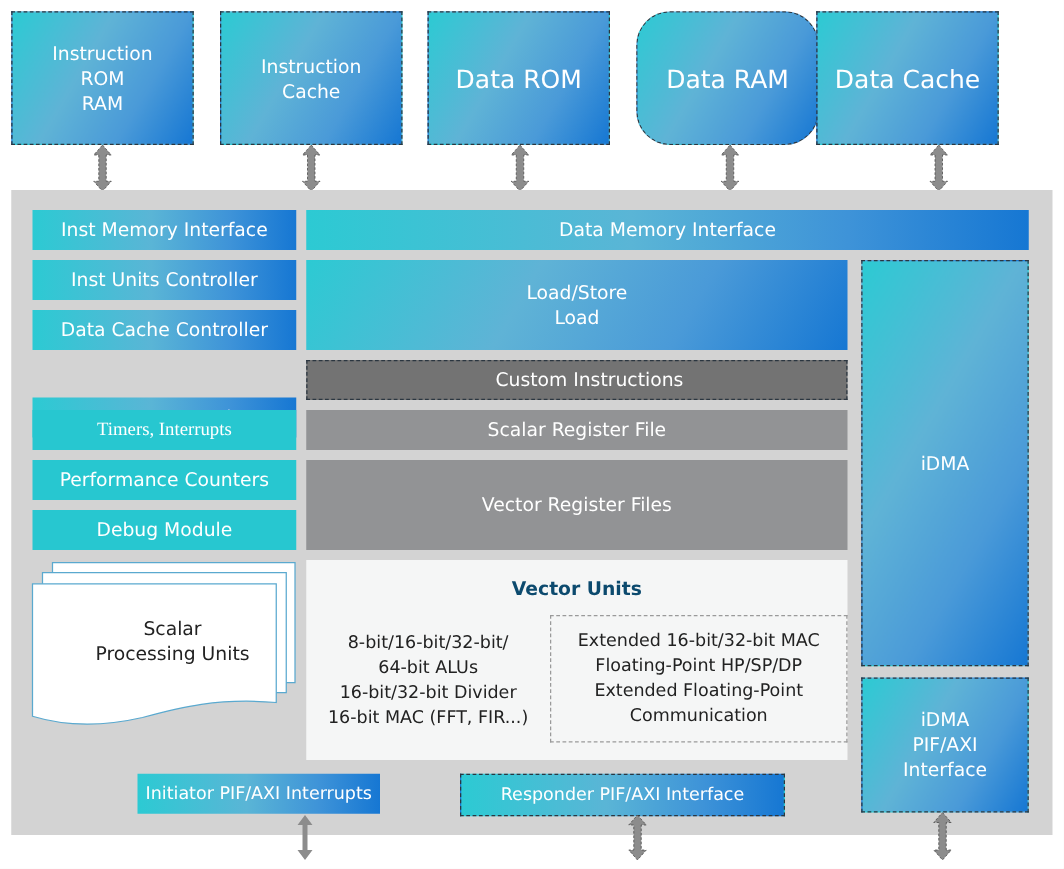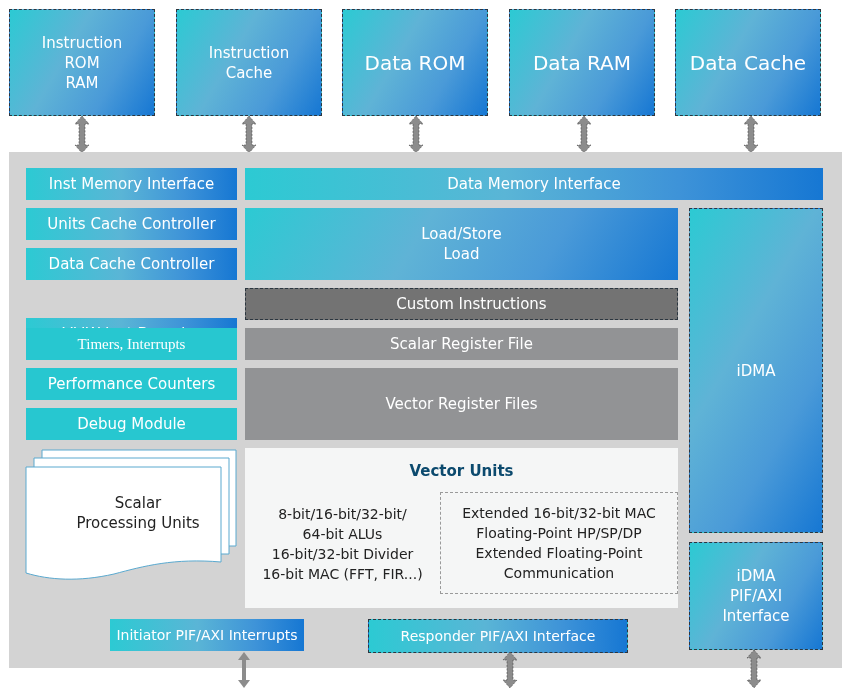--- a/index.html
+++ b/index.html
@@ -34,22 +34,22 @@
 </style>
 </head>
 <body>
 
 <div class="abs grad dash flex-c white t15 stack" style="left:9px;top:9px;width:146px;height:107px;">Instruction
 ROM
 RAM</div>
 <div class="abs grad dash flex-c white t15 stack" style="left:176px;top:9px;width:146px;height:107px;">Instruction
 Cache</div>
 <div class="abs grad dash flex-c white t20" style="left:342px;top:9px;width:146px;height:107px;">Data ROM</div>
-<div class="abs grad dash flex-c white t20" style="left:509px;top:9px;width:146px;height:107px;">Data RAM</div>
-<div class="abs grad dash flex-c white t20" style="left:675px;top:9px;width:146px;height:107px;">Data Cache</div>
+<div class="abs grad dash flex-c white t20" style="left:509px;top:9px;width:146px;height:107px;border-radius:27px;">Data RAM</div>
+<div class="abs grad dash flex-c white t20" style="left:653px;top:9px;width:146px;height:107px;">Data Cache</div>
 
 <div class="arrow" style="left:74px;top:116px;">
   <svg width="16" height="37" viewBox="0 0 16 37">
       <path d="M8 0 L15 8 L11 8 L11 29 L15 29 L8 37 L1 29 L5 29 L5 8 L1 8 Z" fill="#8c8c8c" stroke="#444" stroke-width="0.6" stroke-dasharray="2,1.5"></path>
     </svg>
 </div>
 <div class="arrow" style="left:241px;top:116px;">
   <svg width="16" height="37" viewBox="0 0 16 37">
       <path d="M8 0 L15 8 L11 8 L11 29 L15 29 L8 37 L1 29 L5 29 L5 8 L1 8 Z" fill="#8c8c8c" stroke="#444" stroke-width="0.6" stroke-dasharray="2,1.5"></path>
     </svg>
@@ -66,21 +66,21 @@
 </div>
 <div class="arrow" style="left:743px;top:116px;">
   <svg width="16" height="37" viewBox="0 0 16 37">
       <path d="M8 0 L15 8 L11 8 L11 29 L15 29 L8 37 L1 29 L5 29 L5 8 L1 8 Z" fill="#8c8c8c" stroke="#444" stroke-width="0.6" stroke-dasharray="2,1.5"></path>
     </svg>
 </div>
 
 <div class="abs" id="main-bg"></div>
 
 <div class="abs left-block grad-h flex-c white t15" style="top:168px;">Inst Memory Interface</div>
-<div class="abs left-block grad-h flex-c white t15" style="top:208px;">Units Cache Controller</div>
+<div class="abs left-block grad-h flex-c white t15" style="top:208px;">Inst Units Controller</div>
 <div class="abs left-block grad-h flex-c white t15" style="top:248px;">Data Cache Controller</div>
 <div class="abs left-block grad-h flex-c white t15" style="top:288px;margin-top:30px;">VLIW Inst Decoder</div>
 <div class="abs left-block teal flex-c white t15" style="top:328px;font-family:Liberation Serif, serif;">Timers, Interrupts</div>
 <div class="abs left-block teal flex-c white t15" style="top:368px;">Performance Counters</div>
 <div class="abs left-block teal flex-c white t15" style="top:408px;">Debug Module</div>
 
 <svg class="abs" style="left:24px;top:448px;" width="216" height="135" viewBox="0 0 216 135">
   <path d="M18 2 L212 2 L212 98 L18 98 Z" fill="#ffffff" stroke="#5aa9cf" stroke-width="1"></path>
   <path d="M10 10 L205 10 L205 106 L10 106 Z" fill="#ffffff" stroke="#5aa9cf" stroke-width="1"></path>
   <path d="M2 19 L197 19 L197 114 C150 110, 120 118, 90 126 C55 134, 25 132, 2 125 Z" fill="#ffffff" stroke="#5aa9cf" stroke-width="1"></path>

